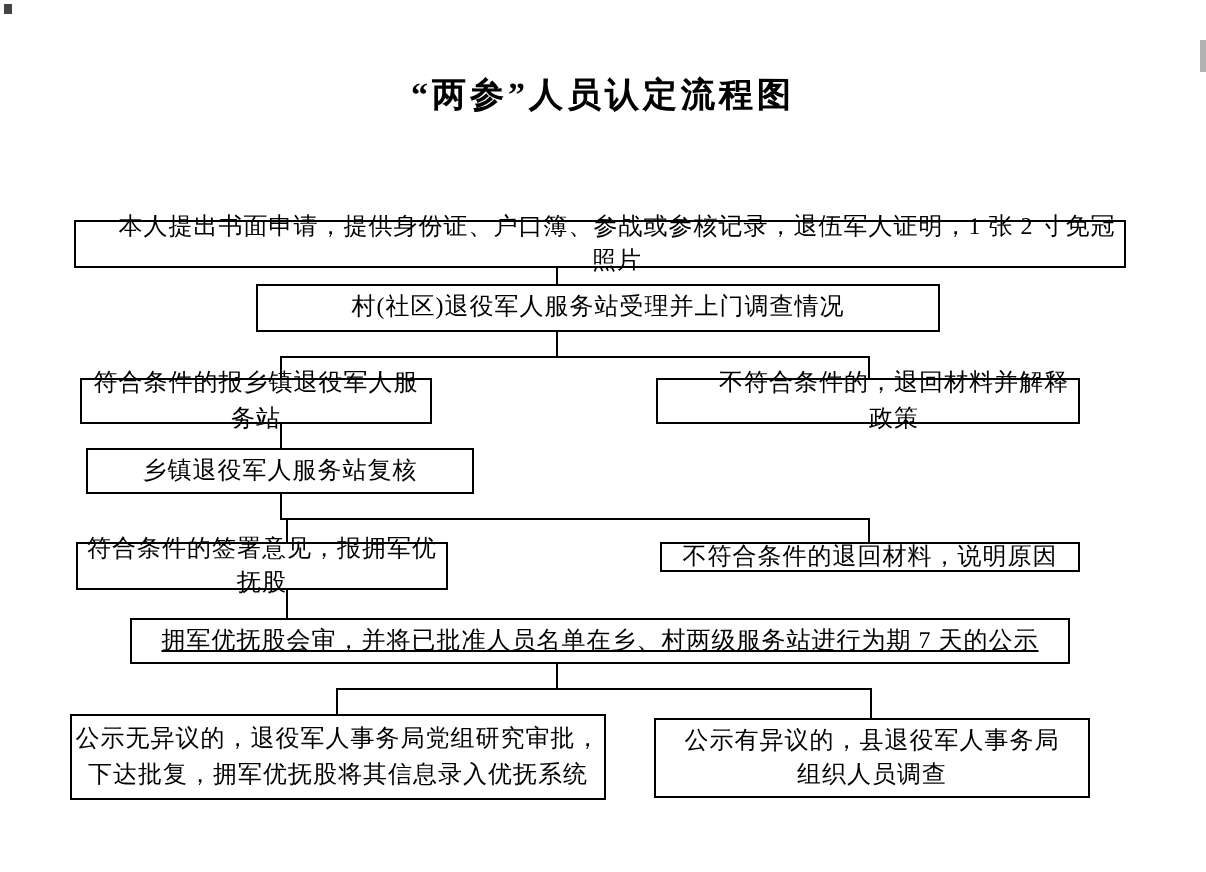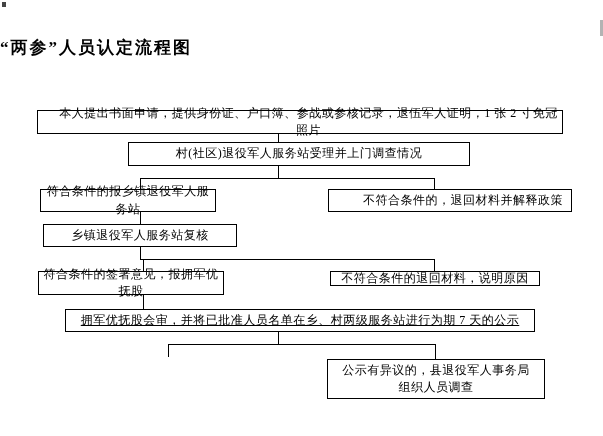--- a/index.html
+++ b/index.html
@@ -7,21 +7,21 @@
     position:relative;
     width:603px;height:436px;
     background:#ffffff;
     font-family:"Liberation Serif","DejaVu Serif",serif;
     color:#000;
     overflow:hidden;
   }
   .title{
     position:absolute;
     left:0;top:36px;width:603px;
-    text-align:left;
+    text-align:center;
     font-size:17px;
     font-weight:bold;
     letter-spacing:2px;
   }
   .node{
     position:absolute;
     border:1px solid #000;
     background:#fff;
     box-sizing:border-box;
     display:flex;
@@ -58,21 +58,21 @@
   <div class="vline" style="left:278px;top:134px;height:8px;"></div>
 
   <div class="node" style="left:128px;top:142px;width:342px;height:24px;">村(社区)退役军人服务站受理并上门调查情况</div>
 
   <div class="vline" style="left:278px;top:166px;height:12px;"></div>
   <div class="hline" style="left:140px;top:178px;width:295px;"></div>
   <div class="vline" style="left:140px;top:178px;height:11px;"></div>
   <div class="vline" style="left:434px;top:178px;height:11px;"></div>
 
   <div class="node" style="left:40px;top:189px;width:176px;height:23px;">符合条件的报乡镇退役军人服务站</div>
-  <div class="node" style="left:328px;top:189px;width:244px;height:23px;padding-left:26px;">不符合条件的，退回材料并解释政策</div>
+  <div class="node" style="left:328px;top:189px;width:212px;height:23px;padding-left:26px;">不符合条件的，退回材料并解释政策</div>
 
   <div class="vline" style="left:140px;top:212px;height:12px;"></div>
 
   <div class="node" style="left:43px;top:224px;width:194px;height:23px;">乡镇退役军人服务站复核</div>
 
   <div class="vline" style="left:140px;top:247px;height:12px;"></div>
   <div class="hline" style="left:140px;top:259px;width:295px;"></div>
   <div class="vline" style="left:143px;top:259px;height:12px;"></div>
   <div class="vline" style="left:434px;top:259px;height:12px;"></div>
 
@@ -81,16 +81,18 @@
 
   <div class="vline" style="left:143px;top:295px;height:14px;"></div>
 
   <div class="node" style="left:65px;top:309px;width:470px;height:23px;text-decoration:underline;">拥军优抚股会审，并将已批准人员名单在乡、村两级服务站进行为期 7 天的公示</div>
 
   <div class="vline" style="left:278px;top:332px;height:12px;"></div>
   <div class="hline" style="left:168px;top:344px;width:268px;"></div>
   <div class="vline" style="left:168px;top:344px;height:13px;"></div>
   <div class="vline" style="left:435px;top:344px;height:15px;"></div>
 
+  <div class="node multiline" style="left:35px;top:357px;width:268px;height:43px;">公示无异议的，退役军人事务局党组研究审批，
+下达批复，拥军优抚股将其信息录入优抚系统</div>
   <div class="node multiline" style="left:327px;top:359px;width:218px;height:40px;">公示有异议的，县退役军人事务局
 组织人员调查</div>
 
 </div>
 
 </body></html>

